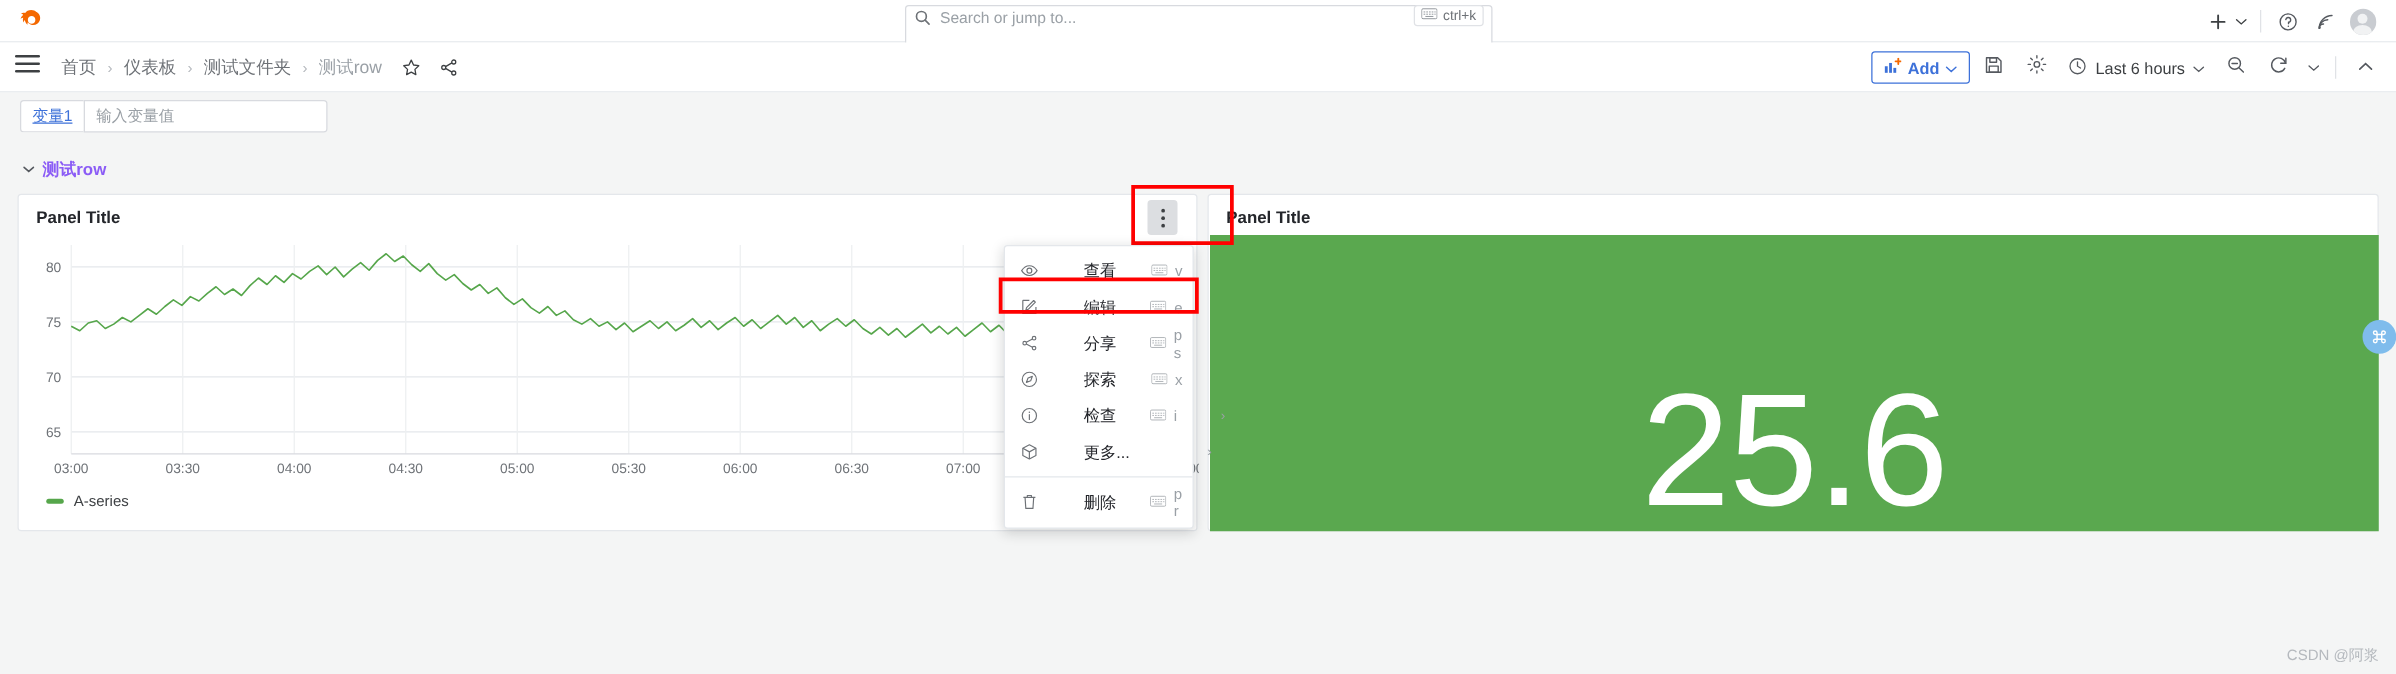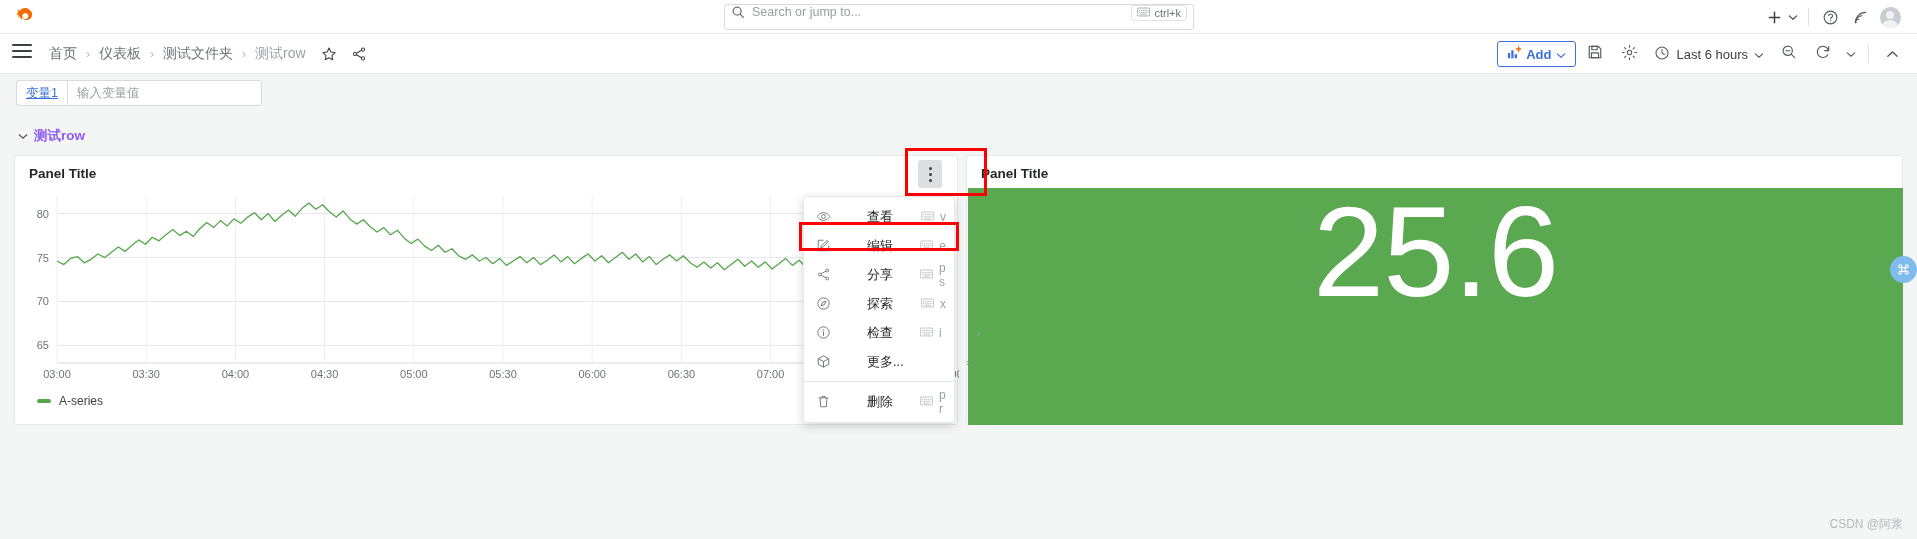--- a/index.html
+++ b/index.html
@@ -15,21 +15,21 @@
   .topbar {
     position: absolute; left: 0; top: 0; width: 1917px; height: 34px;
     background: #FFFFFF; border-bottom: 1px solid #E4E7EB;
     display: flex; align-items: center;
   }
   .gf-logo { position: absolute; left: 14px; top: 6px; width: 22px; height: 22px; }
 
   .searchbox {
     position: absolute; left: 724px; top: 4px; width: 470px; height: 26px;
     border: 1px solid #D8DADF; border-radius: 3px; background: #FFFFFF;
-    display: flex; align-items: flex-start; padding: 0 6px;
+    display: flex; align-items: flex-end; padding: 16px 6px;
   }
   .searchbox .sicon { width: 14px; height: 14px; margin-right: 7px; flex: none; }
   .searchbox .sph { color: #9AA0A6; font-size: 12.5px; flex: 1 1 auto; }
   .kbd-badge {
     display: flex; align-items: center; gap: 4px;
     border: 1px solid #E0E2E6; border-radius: 3px; padding: 1px 5px;
     color: #6E7277; font-size: 11px; background: #FFF;
   }
   .kbd-badge svg { width: 13px; height: 10px; }
 
@@ -99,21 +99,21 @@
     position:absolute; left:905px; top:148px; width:82px; height:48px;
     border:3px solid #FF0000; z-index:8; pointer-events:none;
   }
 
   
   .chart-svg { position:absolute; left:0; top:32px; width:944px; height:205px; }
   .legend { position:absolute; left:22px; top:238px; display:flex; align-items:center; gap:8px; font-size:12px; color:#3D4043;}
   .legend .swatch { width:14px; height:4px; border-radius:2px; background:#56A64B; }
 
   
-  .statfill { position:absolute; left:1px; top:32px; width:935px; height:237px; background:#5AA84F; display:flex; align-items:flex-start; justify-content:center; }
+  .statfill { position:absolute; left:1px; top:32px; width:935px; height:237px; background:#5AA84F; display:flex; align-items:flex-end; justify-content:center; }
   .statval { font-size:128px; font-weight:400; color:#FFFFFF; line-height:1; letter-spacing:-1px; }
 
   .drag-badge {
     position:absolute; left:1890px; top:256px; width:27px; height:27px; border-radius:50%;
     background:#7FBCEC; display:flex; align-items:center; justify-content:center; z-index:20;
   }
 
   
   .ctxmenu {
     position:absolute; left:803px; top:196px; width:152px;

